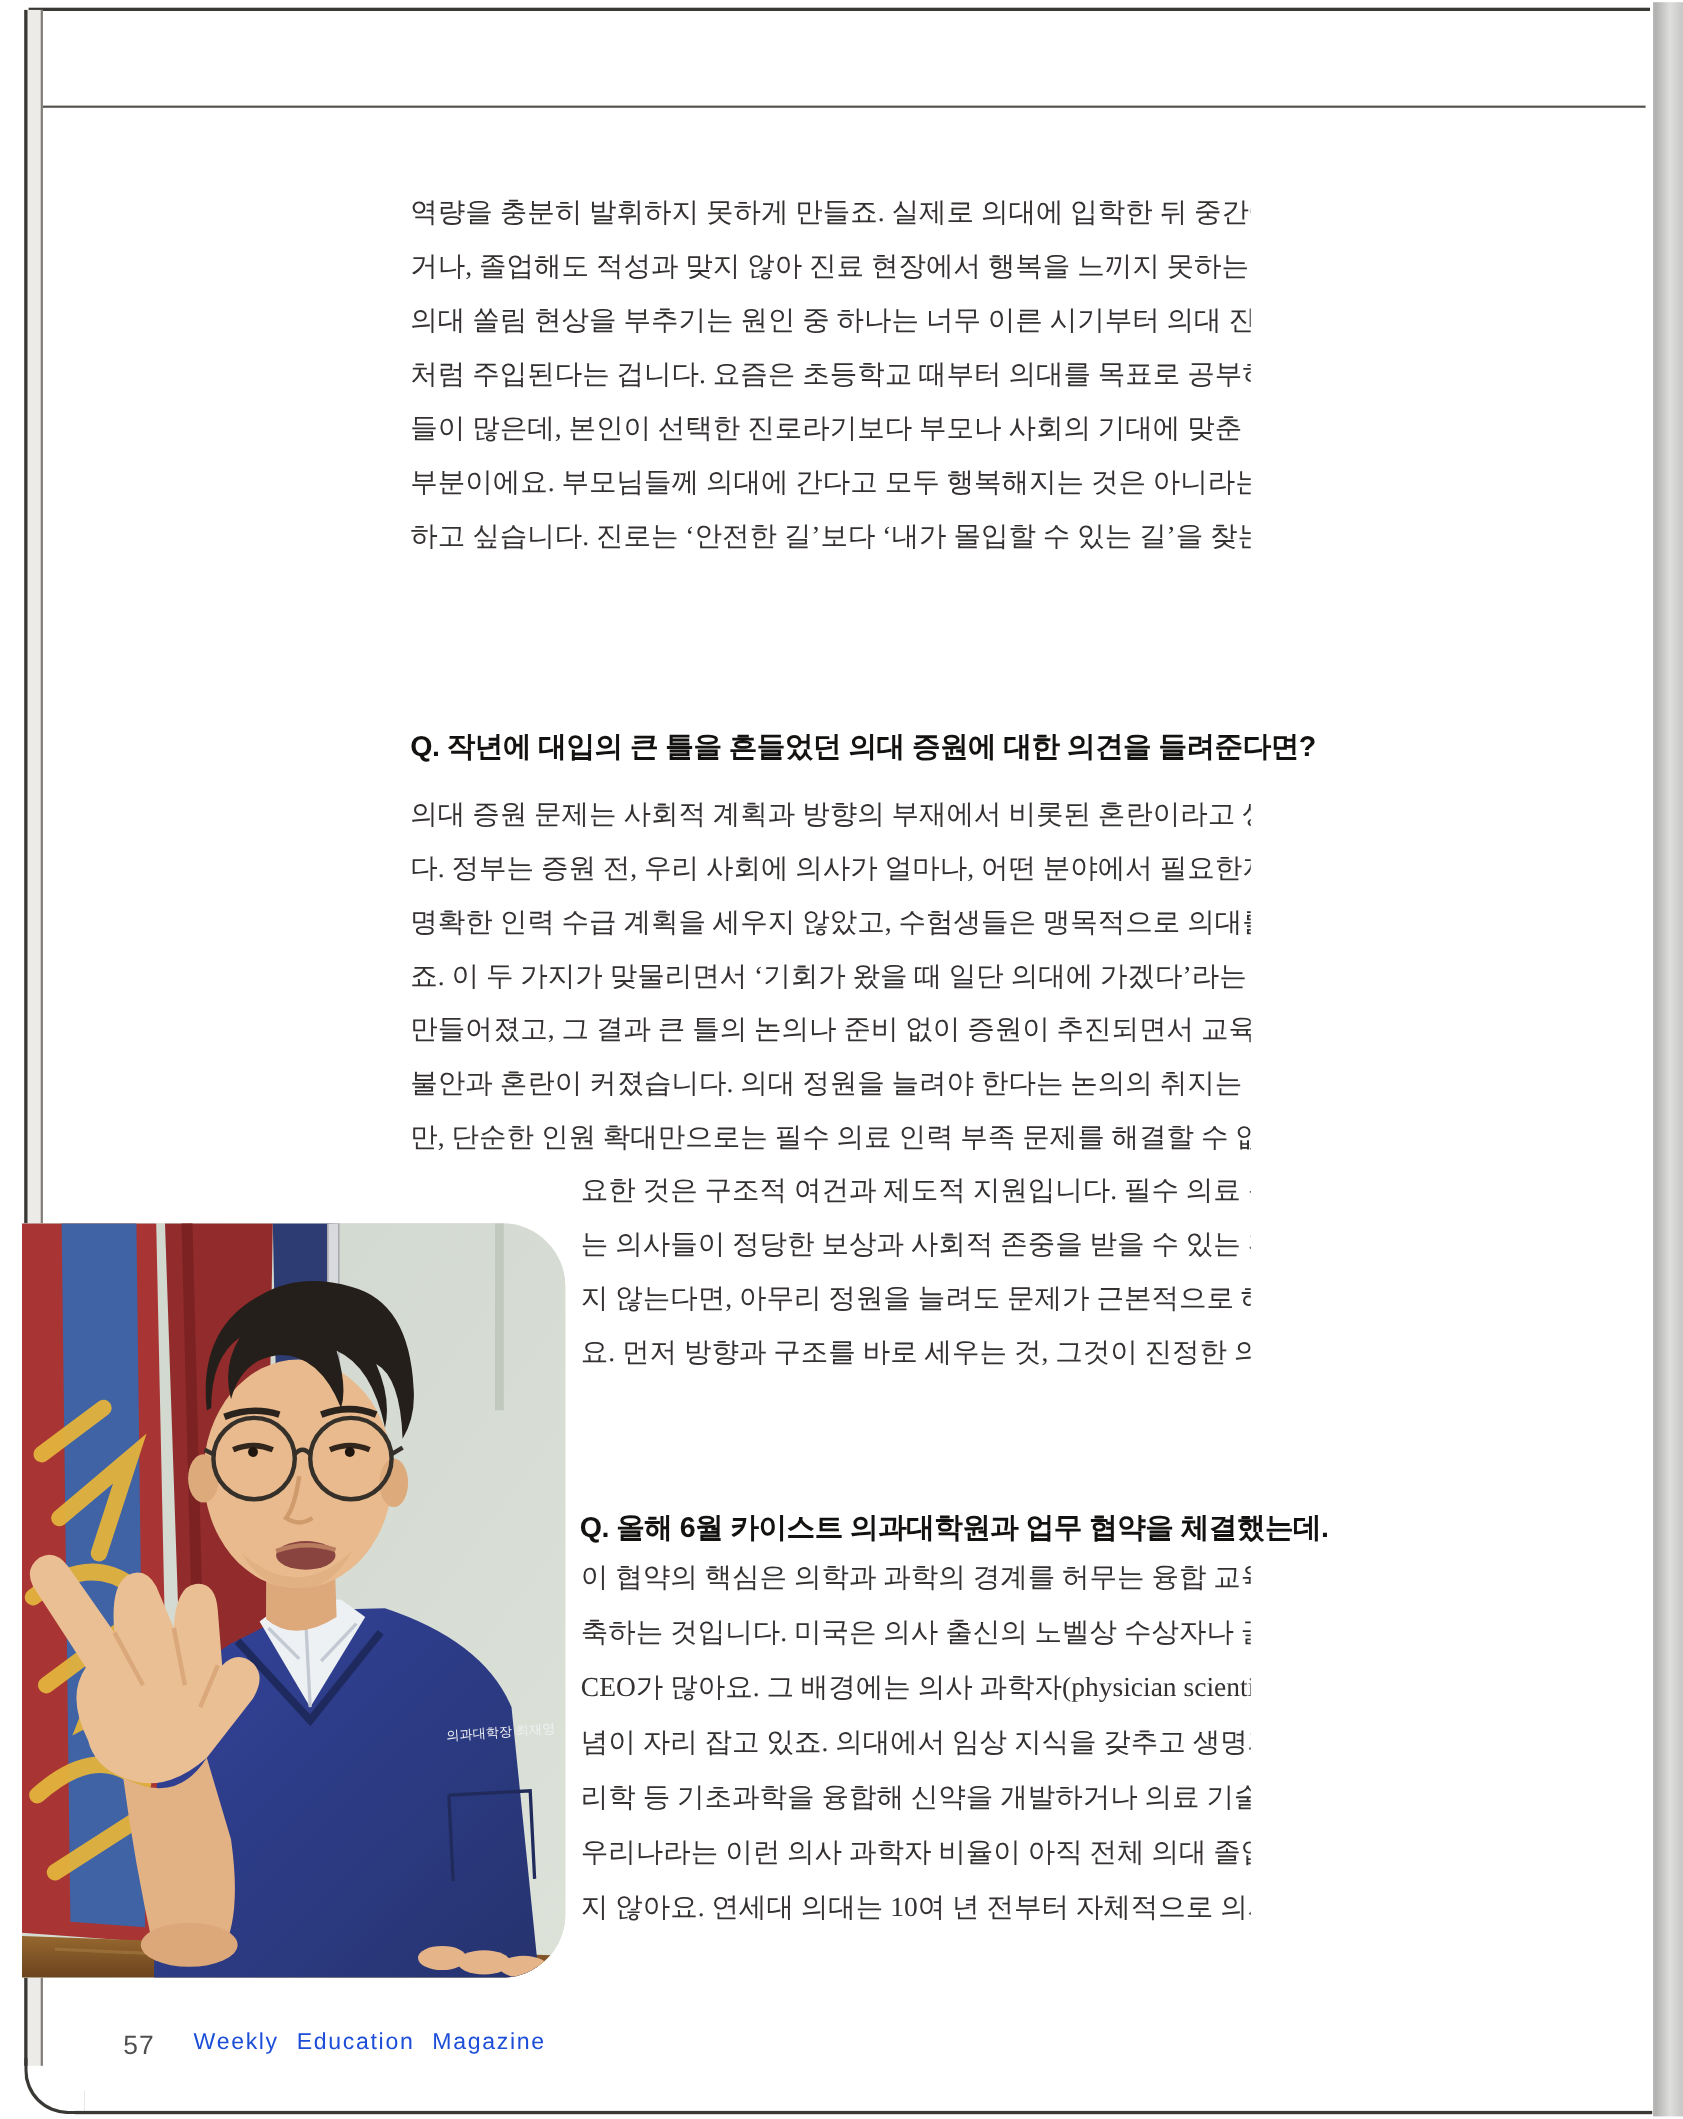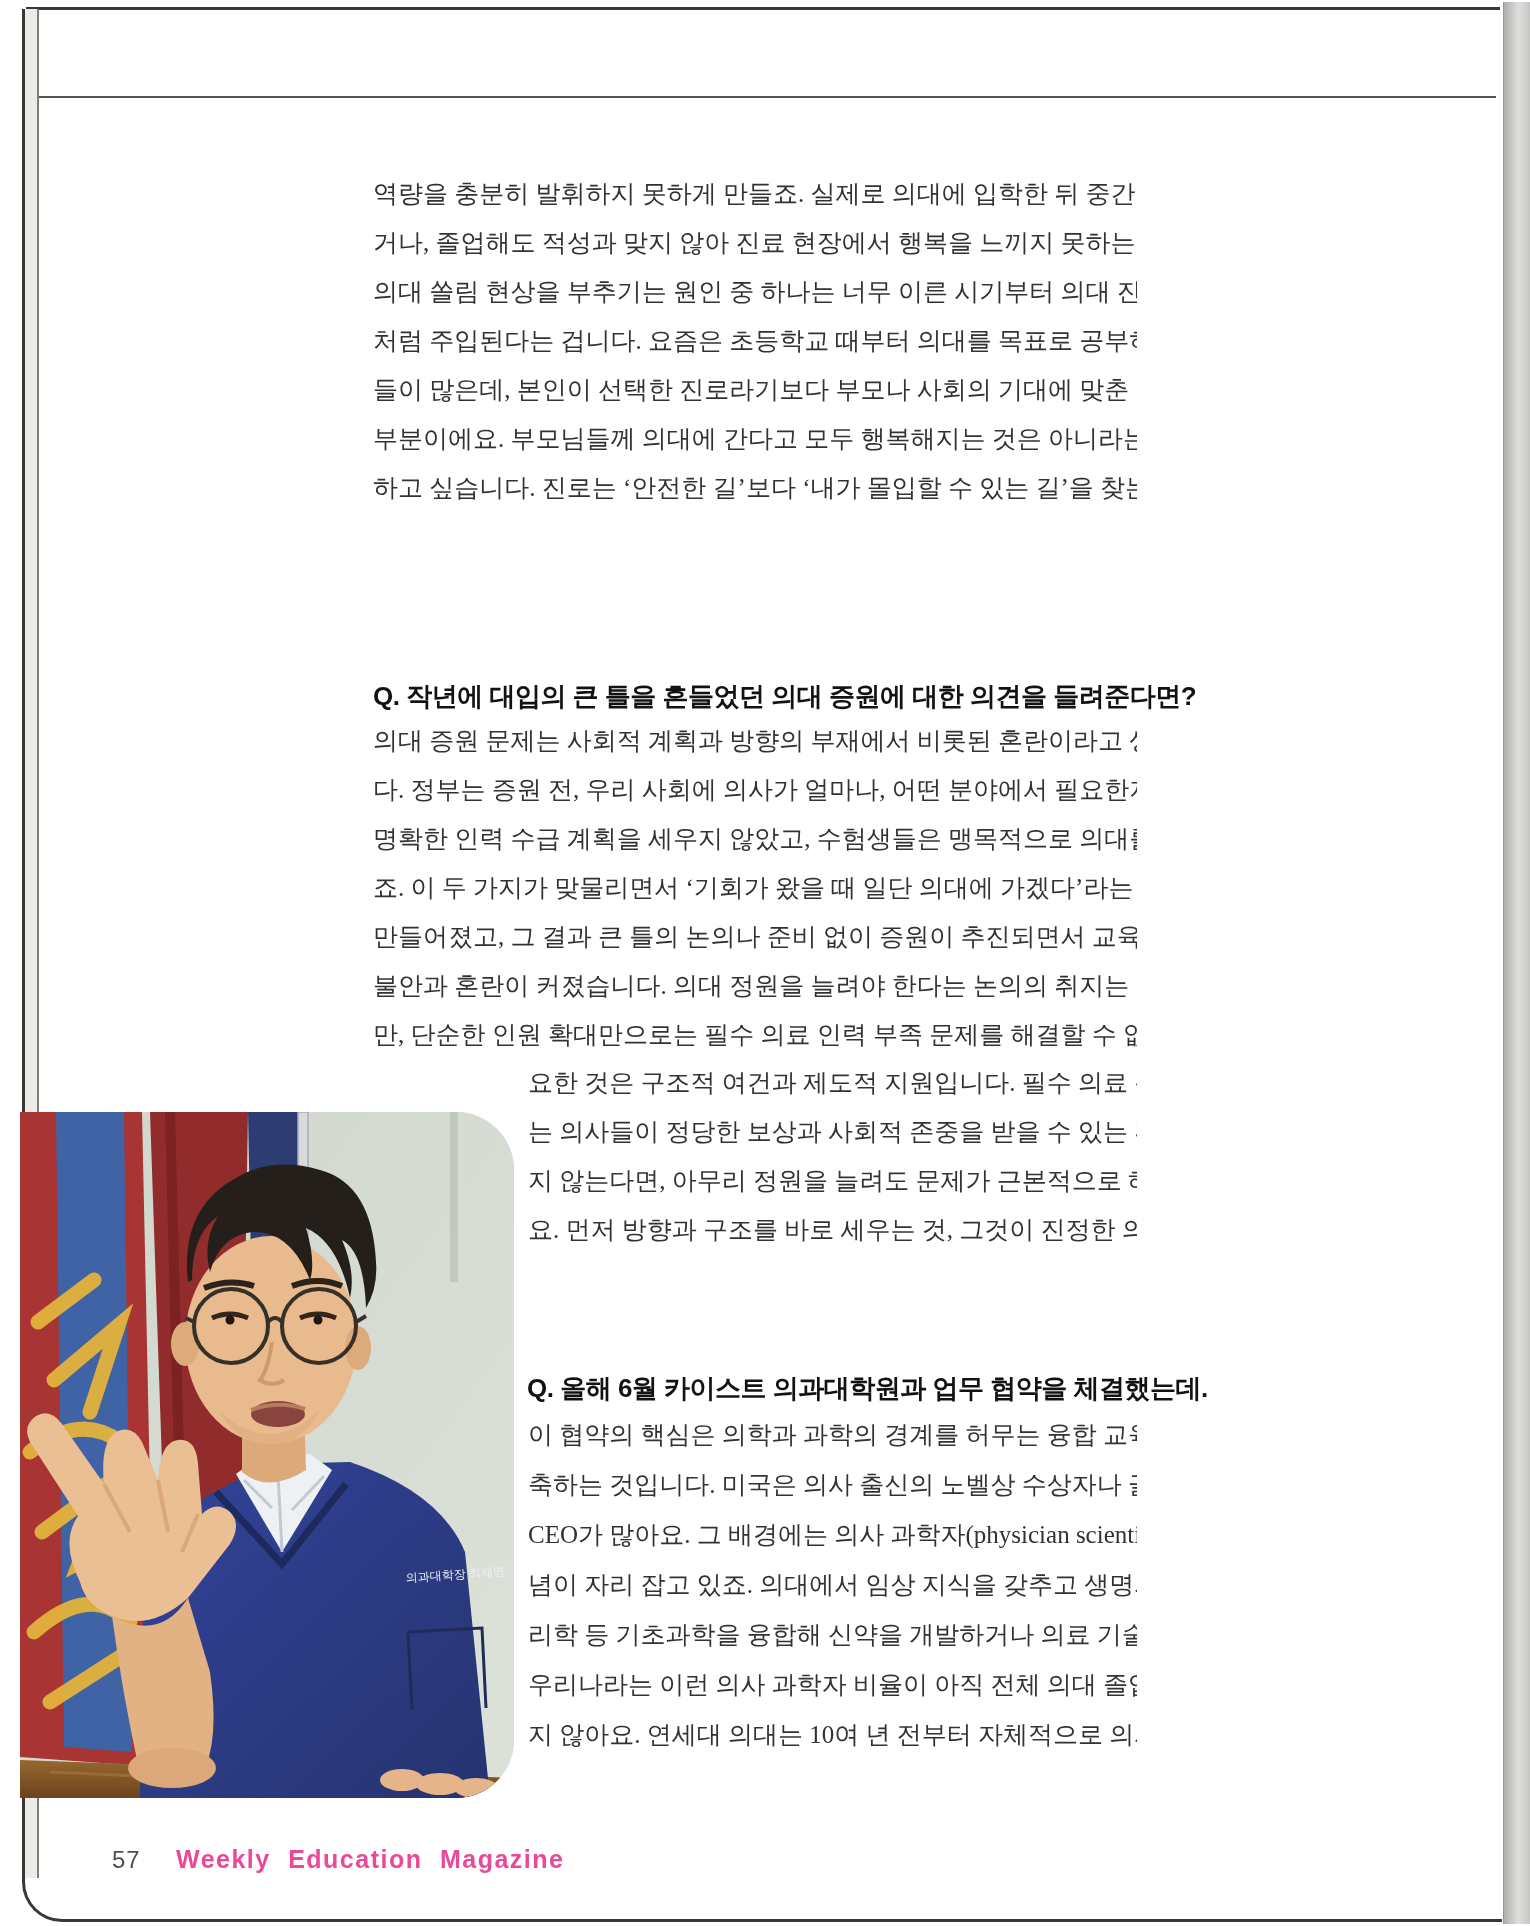--- a/index.html
+++ b/index.html
@@ -24,21 +24,21 @@
   .qhead{position:absolute;font-family:"Liberation Sans","DejaVu Sans",sans-serif;
          font-weight:bold;font-size:26px;line-height:52px;color:#141210;
          letter-spacing:-0.5px;white-space:nowrap;}
   
   .photo{position:absolute;left:20px;top:1112px;width:494px;height:686px;
          border-radius:0 58px 58px 0;overflow:hidden;background:#d5dbd2;}
   
   .footer-num{position:absolute;left:112px;top:1846px;font-family:"Liberation Sans","DejaVu Sans",sans-serif;
          font-size:24px;color:#4f4f4f;letter-spacing:1px;}
   .footer-name{position:absolute;left:176px;top:1845px;font-family:"Liberation Sans","DejaVu Sans",sans-serif;
-         font-size:25px;color:#ec4899;letter-spacing:1.5px;word-spacing:9px;font-weight:bold;}
+         font-size:21px;color:#1d4ed8;letter-spacing:1.5px;word-spacing:9px;}
 </style>
 </head>
 <body>
 
 <div class="page">
 
   <div class="line-top"></div>
   <div class="line-mid"></div>
   <div class="spine"></div>
   <div class="corner-bl"></div>
@@ -48,21 +48,21 @@
   <div id="sec-intro" class="textblock" style="left:373px;top:169px;width:764px;">
       <div class="tline">역량을 충분히 발휘하지 못하게 만들죠. 실제로 의대에 입학한 뒤 중간에 그만두</div>
       <div class="tline">거나, 졸업해도 적성과 맞지 않아 진료 현장에서 행복을 느끼지 못하는 경우를 종</div>
       <div class="tline">의대 쏠림 현상을 부추기는 원인 중 하나는 너무 이른 시기부터 의대 진학이 ‘정답’</div>
       <div class="tline">처럼 주입된다는 겁니다. 요즘은 초등학교 때부터 의대를 목표로 공부하는 학생</div>
       <div class="tline">들이 많은데, 본인이 선택한 진로라기보다 부모나 사회의 기대에 맞춘 경우가 대</div>
       <div class="tline">부분이에요. 부모님들께 의대에 간다고 모두 행복해지는 것은 아니라는 말을 전</div>
       <div class="tline">하고 싶습니다. 진로는 ‘안전한 길’보다 ‘내가 몰입할 수 있는 길’을 찾는 과정이어</div>
     </div>
 
-  <div class="qhead" style="left:373px;top:670px;">Q. 작년에 대입의 큰 틀을 흔들었던 의대 증원에 대한 의견을 들려준다면?</div>
+  <div class="qhead" style="left:373px;top:652px;">Q. 작년에 대입의 큰 틀을 흔들었던 의대 증원에 대한 의견을 들려준다면?</div>
 
   <div id="sec-a1full" class="textblock" style="left:373px;top:716px;width:764px;">
       <div class="tline">의대 증원 문제는 사회적 계획과 방향의 부재에서 비롯된 혼란이라고 생각합니</div>
       <div class="tline">다. 정부는 증원 전, 우리 사회에 의사가 얼마나, 어떤 분야에서 필요한지에 대한</div>
       <div class="tline">명확한 인력 수급 계획을 세우지 않았고, 수험생들은 맹목적으로 의대를 선호했</div>
       <div class="tline">죠. 이 두 가지가 맞물리면서 ‘기회가 왔을 때 일단 의대에 가겠다’라는 분위기가</div>
       <div class="tline">만들어졌고, 그 결과 큰 틀의 논의나 준비 없이 증원이 추진되면서 교육계 전반에</div>
       <div class="tline">불안과 혼란이 커졌습니다. 의대 정원을 늘려야 한다는 논의의 취지는 이해하지</div>
       <div class="tline">만, 단순한 인원 확대만으로는 필수 의료 인력 부족 문제를 해결할 수 없어요. 중</div>
     </div>

